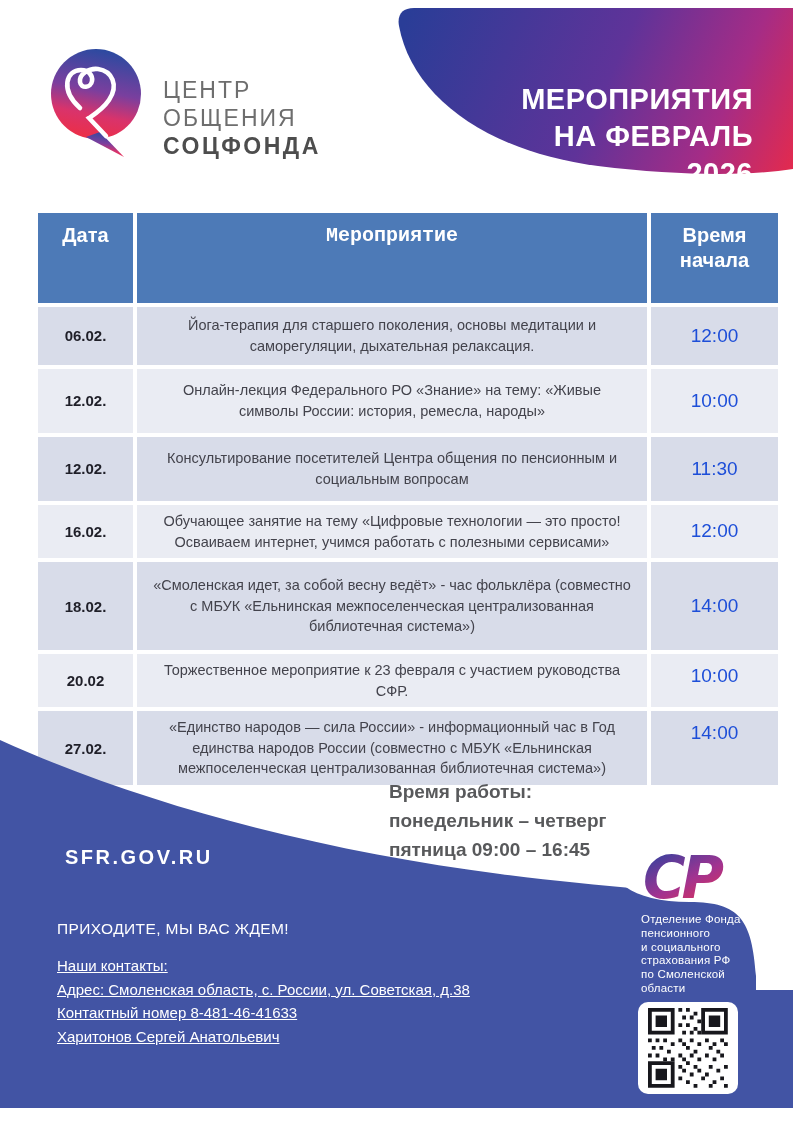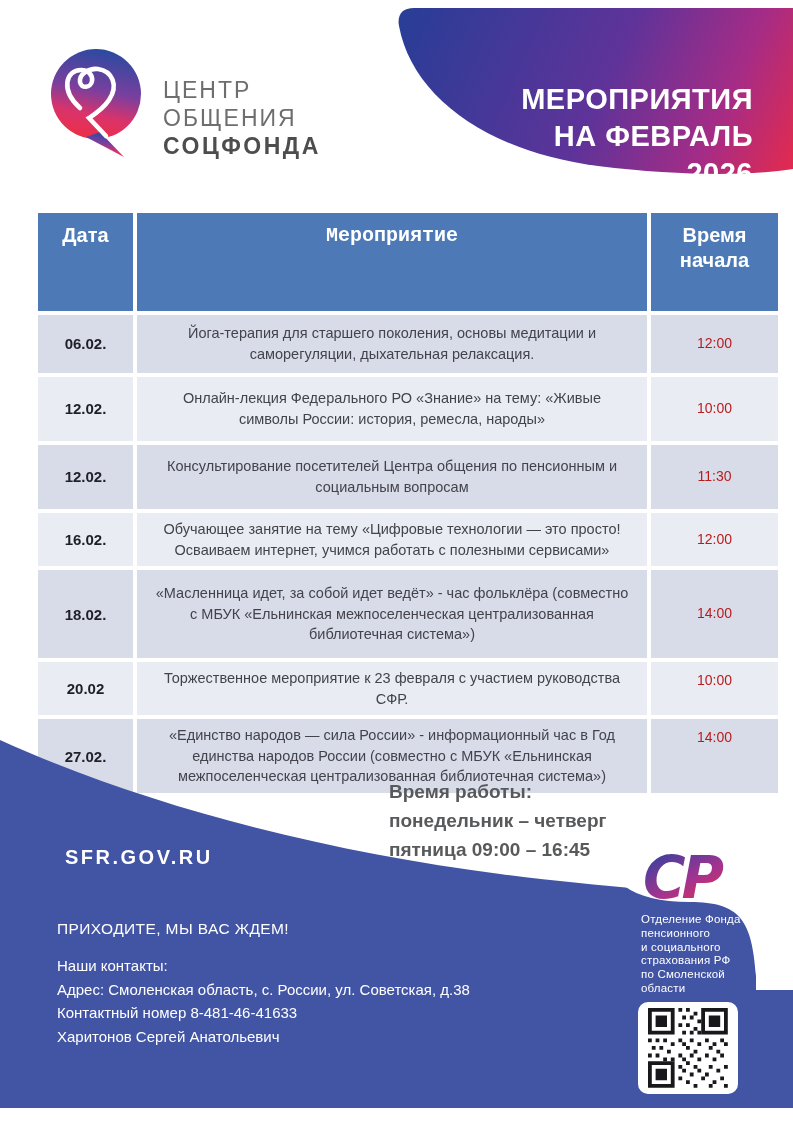--- a/index.html
+++ b/index.html
@@ -25,31 +25,31 @@
   }
   .logo-text .lg-bold{font-weight:bold;color:#4d4d4d;letter-spacing:2.5px;}
 
   
   table.events{
     position:absolute;left:34px;top:209px;
     border-collapse:separate;border-spacing:4px;table-layout:fixed;
   }
   table.events th{
     background:#4d7ab7;color:#fff;font-size:20px;font-weight:bold;
-    vertical-align:top;padding:10px 4px 20px 4px;height:68px;line-height:25px;
+    vertical-align:top;padding:10px 4px 12px 4px;height:68px;line-height:25px;
   }
   .col-date{width:87px;}
   .col-event{width:502px;font-family:Liberation Mono, monospace;}
   .col-time{width:119px;}
   table.events td{
     text-align:center;vertical-align:middle;
     font-size:14.5px;color:#43434c;line-height:1.42;padding:6px 15px;
   }
   table.events td.date{font-weight:bold;font-size:15px;color:#1f1f28;padding:6px 2px;}
-  table.events td.time{font-size:14px;color:#b91c1c;}
+  table.events td.time{font-size:19px;color:#1d4ed8;}
   table.events tbody tr:nth-child(odd) td{background:#d8dce9;}
   table.events tbody tr:nth-child(even) td{background:#eaecf3;}
   tbody tr:nth-child(1){height:58px;}
   tbody tr:nth-child(2){height:64px;}
   tbody tr:nth-child(3){height:64px;}
   tbody tr:nth-child(4){height:51px;}
   tbody tr:nth-child(5){height:88px;}
   tbody tr:nth-child(6){height:42px;margin-left:8px;}
   tbody tr:nth-child(7){height:72px;}
   tbody tr:nth-child(6) td.time,
@@ -63,21 +63,21 @@
   .work-hours .wh-title{text-align:left;}
   .work-hours .wh-line{text-align:left;}
 
   
   .bottom-svg{position:absolute;left:0;top:728px;}
   .site-url{
     position:absolute;left:65px;top:846px;color:#ffffff;
     font-size:20px;font-weight:bold;letter-spacing:2.5px;
   }
   .invite{position:absolute;left:57px;top:920px;color:#fff;font-size:15.5px;letter-spacing:.4px;text-align:center;}
-  .contacts{position:absolute;left:57px;top:954px;color:#fff;font-size:15px;line-height:23.5px;}
+  .contacts{position:absolute;left:57px;top:954px;color:#fff;font-size:15px;line-height:23.5px;text-decoration:underline;}
   .office-name{
     position:absolute;left:641px;top:913px;width:135px;
     color:#fff;font-size:11.5px;line-height:13.8px;letter-spacing:.2px;
   }
 </style>
 </head>
 <body>
 
 <div class="page">
 
@@ -141,21 +141,21 @@
         <td class="event">Консультирование посетителей Центра общения по пенсионным и социальным вопросам</td>
         <td class="time">11:30</td>
       </tr>
       <tr>
         <td class="date">16.02.</td>
         <td class="event">Обучающее занятие на тему «Цифровые технологии — это просто! Осваиваем интернет, учимся работать с полезными сервисами»</td>
         <td class="time">12:00</td>
       </tr>
       <tr>
         <td class="date">18.02.</td>
-        <td class="event">«Масленница идет, за собой идет ведёт» - час фольклёра (совместно с МБУК «Ельнинская межпоселенческая централизованная библиотечная система»)</td>
+        <td class="event">«Смоленская идет, за собой весну ведёт» - час фольклёра (совместно с МБУК «Ельнинская межпоселенческая централизованная библиотечная система»)</td>
         <td class="time">14:00</td>
       </tr>
       <tr>
         <td class="date">20.02</td>
         <td class="event">Торжественное мероприятие к 23 февраля с участием руководства СФР.</td>
         <td class="time">10:00</td>
       </tr>
       <tr>
         <td class="date">27.02.</td>
         <td class="event">«Единство народов — сила России» - информационный час в Год единства народов России (совместно с МБУК «Ельнинская межпоселенческая централизованная библиотечная система»)</td>

